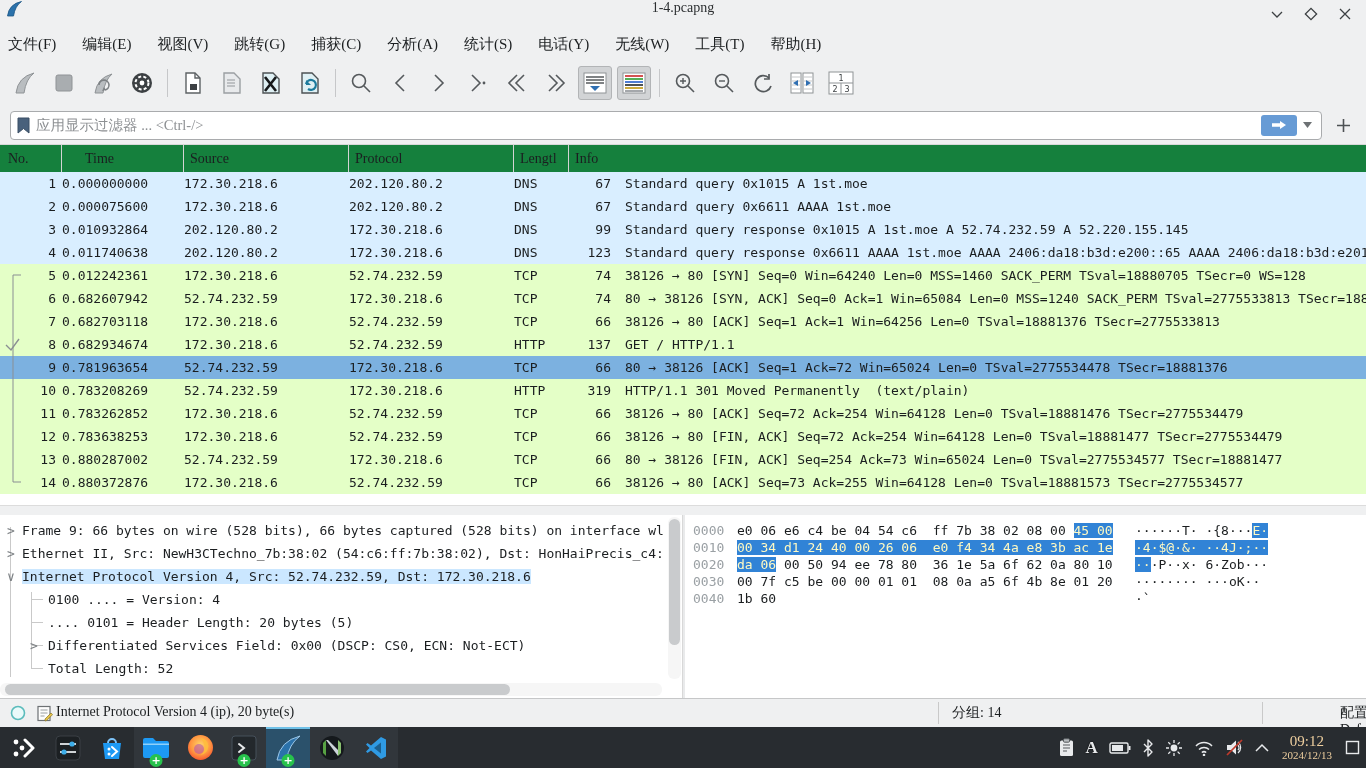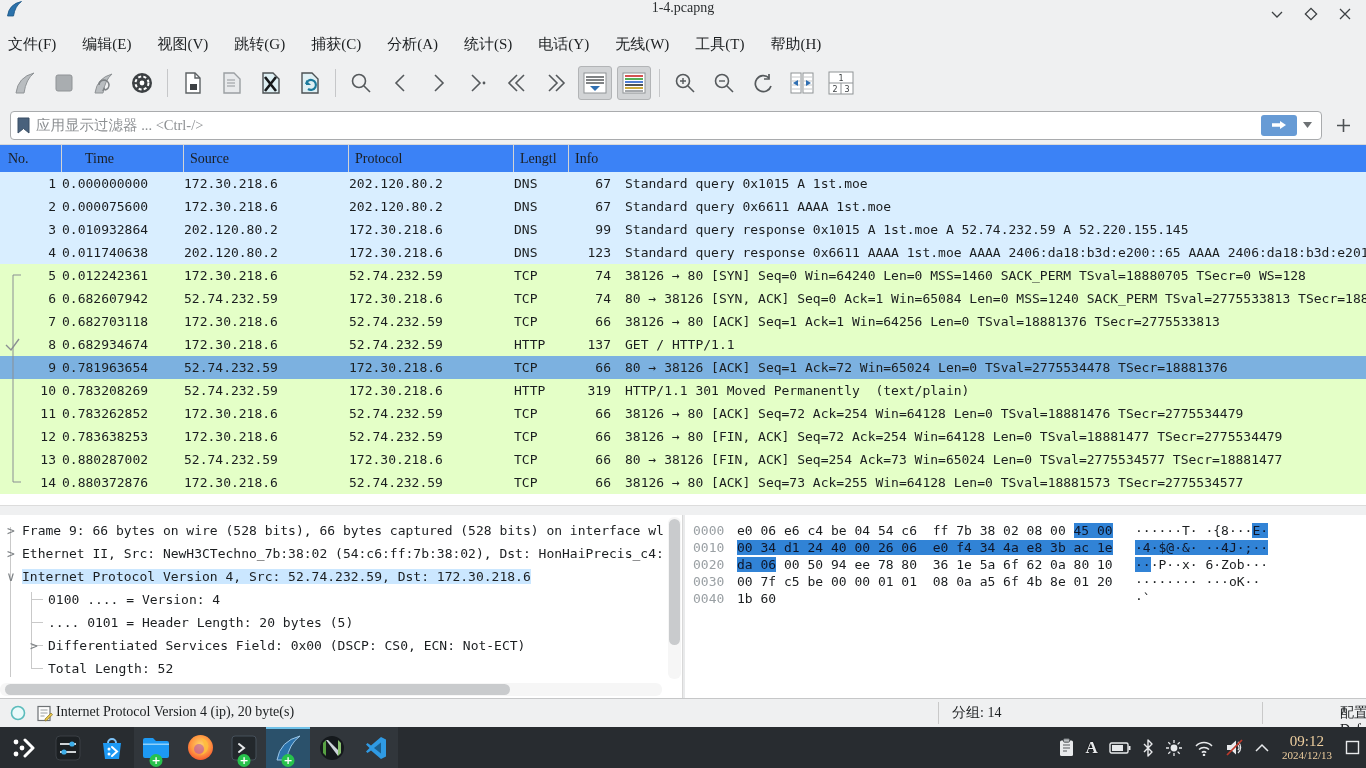--- a/index.html
+++ b/index.html
@@ -29,21 +29,21 @@
   .filterbar{top:106px;height:38px;background:#eff0f1;display:flex;align-items:center;padding:0 10px;border-bottom:1px solid #d6d7d8}
   .fwrap{flex:1;height:27px;background:#fff;border:1px solid #a9abad;border-radius:4px;display:flex;align-items:center;padding:0 5px}
   .fwrap input{flex:1;border:0;outline:0;background:transparent;font-family:Liberation Serif, serif;font-size:14.5px;color:#333}
   .fwrap input::placeholder{color:#8d9093}
   .applybtn{width:36px;height:21px;background:#679bd5;border-radius:3px;display:flex;align-items:center;justify-content:center}
   .fcaret{margin:0 4px 0 6px}
   .plusbtn{width:26px;height:26px;margin-left:8px;display:flex;align-items:center;justify-content:center}
 
   
   .pgrid{display:grid;grid-template-columns:62px 122px 165px 165px 55px 45px 1fr}
-  .pheader{top:144px;height:28px;background:#3b82f6;border-top:1px solid #d8d8d8;border-bottom:1px solid #bfbfbf;font-size:14px;align-items:center}
+  .pheader{top:144px;height:28px;background:#15803d;border-top:1px solid #d8d8d8;border-bottom:1px solid #bfbfbf;font-size:14px;align-items:center}
   .pheader span{border-right:1px solid #d4d4d4;height:100%;display:flex;align-items:center;overflow:hidden;white-space:nowrap;padding-left:6px}
   .pheader .h1{padding-left:8px}.pheader .h2{padding-left:23px}.pheader .h7{border-right:none}
   .plist{top:172px;height:333px;background:#fff;overflow:hidden}
   .prow{height:23px;font-family:"DejaVu Sans Mono",monospace;font-size:13px;align-items:center}
   .prow span{overflow:hidden;white-space:pre}
   .prow.udp{background:#d9eeff}.prow.tcp{background:#e4ffc7}.prow.sel{background:#7cb1e0}
   .c1{text-align:right;padding-right:6px}
   .c6{text-align:right;padding-right:3px}
   .c7{padding-left:11px}
   .gutter{position:absolute;left:0;top:172px;pointer-events:none}
@@ -69,21 +69,21 @@
   .hscroll .thumb{position:absolute;top:1px;bottom:1px;left:5px;width:505px;background:#c9cbcd;border-radius:6px}
   .vdivider{position:absolute;left:682px;top:515px;width:3px;height:183px;background:#e9eaeb;border-left:1px solid #d8d8d8;border-right:1px solid #d8d8d8}
 
   
   .hexpane{position:absolute;left:685px;top:515px;width:681px;height:183px;background:#fff;overflow:hidden;
            font-family:"DejaVu Sans Mono",monospace;font-size:13px;padding-top:7px}
   .hrow{height:17px;line-height:17px;position:relative;white-space:pre}
   .hrow .off{position:absolute;left:8px;color:#9aa0a4}
   .hrow .hx{position:absolute;left:52px}
   .hrow .as{position:absolute;left:450px}
-  .hl{background:#3183d6;color:#0f172a}
+  .hl{background:#3183d6;color:#fef9c3}
 
   
   .statusbar{top:698px;height:29px;background:#eff0f1;border-top:1px solid #c6c7c8;font-size:14px}
   .statusbar .sico{position:absolute;top:6px}
   .sb-text{position:absolute;left:56px;top:5px}
   .sb-sep{position:absolute;top:3px;width:1px;height:22px;background:#c9c9c9}
   .sb-packets{position:absolute;left:952px;top:5px}
   .sb-profile{position:absolute;left:1340px;top:5px}
 
   

